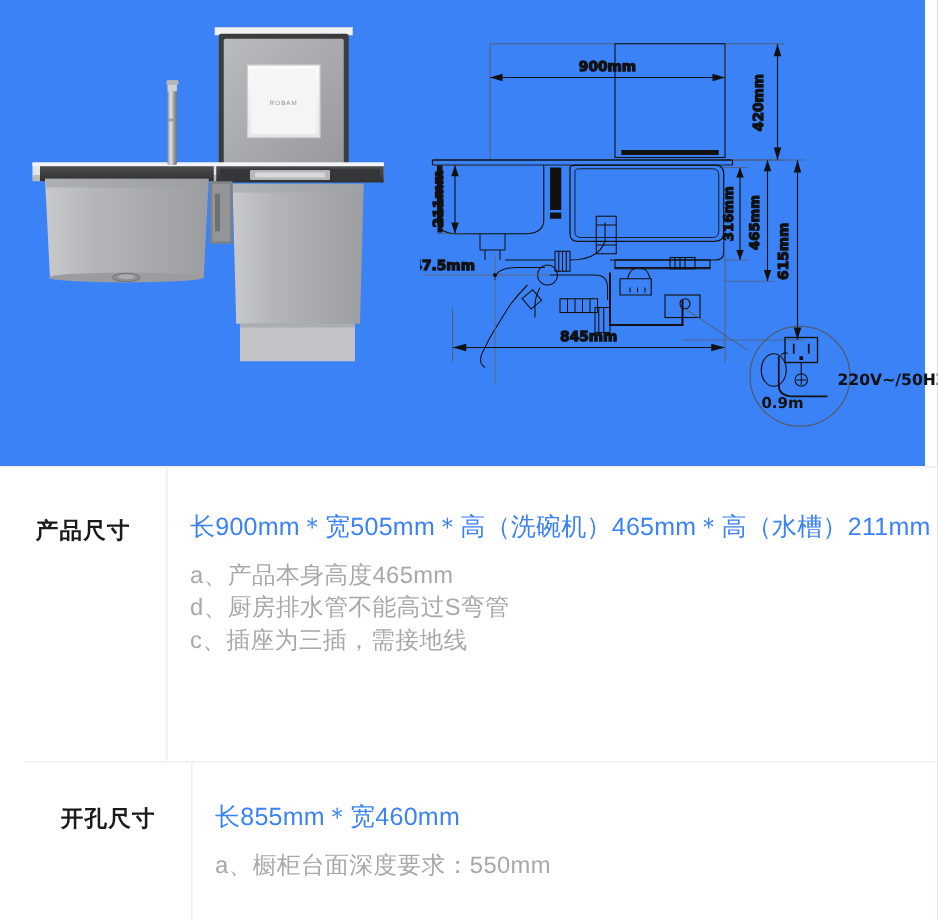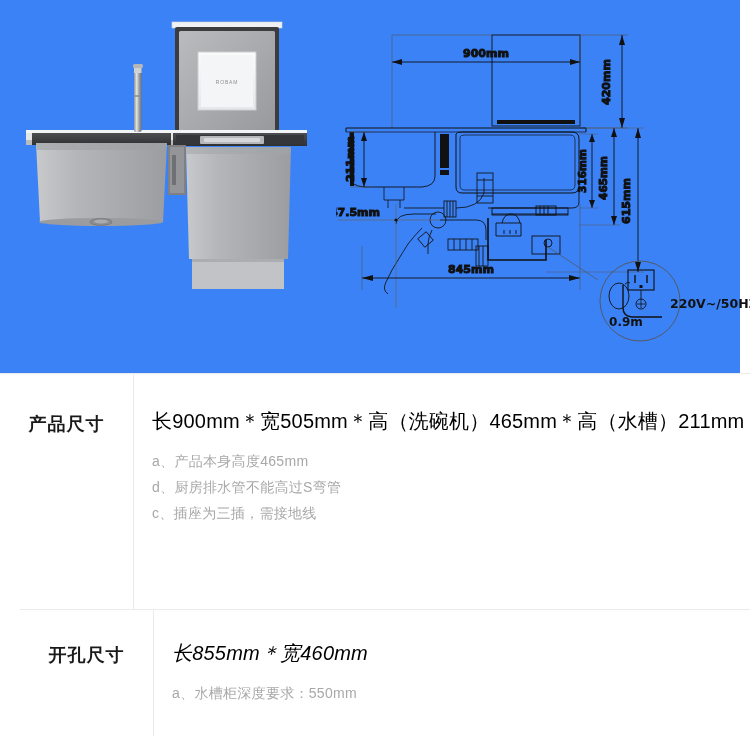--- a/index.html
+++ b/index.html
@@ -73,39 +73,39 @@
     color: #1a1a1a;
     letter-spacing: 1px;
   }
   .spec-section.s1 .spec-label { top: 38px; }
   .spec-section.s2 .spec-label { top: 33px; }
 
   .spec-main {
     position: absolute;
     left: 152px;
     font-size: 20px;
-    color: #000000;
+    color: #3b82f6;
     white-space: nowrap;
     letter-spacing: 0.2px;
   }
   .spec-section.s1 .spec-main { top: 34px; }
-  .spec-section.s2 .spec-main { top: 30px; font-style: italic; }
+  .spec-section.s2 .spec-main { top: 30px; }
 
   .spec-notes {
     position: absolute;
     left: 152px;
     list-style: none;
     margin: 0;
     padding: 0;
   }
   .spec-section.s1 .spec-notes { top: 74px; }
   .spec-section.s2 .spec-notes { top: 70px; }
 
   .spec-notes li {
-    font-size: 14px;
+    font-size: 19px;
     color: #a8a8a8;
     line-height: 26px;
     white-space: nowrap;
     letter-spacing: 0.3px;
   }
 
   
   .dim-text {
     font-family: "DejaVu Sans", "Liberation Sans", sans-serif;
     font-size: 11px;
@@ -405,16 +405,16 @@
       <li>d、厨房排水管不能高过S弯管</li>
       <li>c、插座为三插，需接地线</li>
     </ul>
   </div>
 
   <div class="spec-section s2">
     <div class="spec-divider"></div>
     <div class="spec-label">开孔尺寸</div>
     <div class="spec-main">长855mm＊宽460mm</div>
     <ul class="spec-notes">
-      <li>a、水槽柜深度要求：550mm</li>
+      <li>a、橱柜台面深度要求：550mm</li>
     </ul>
   </div>
 </div>
 
 </body></html>

